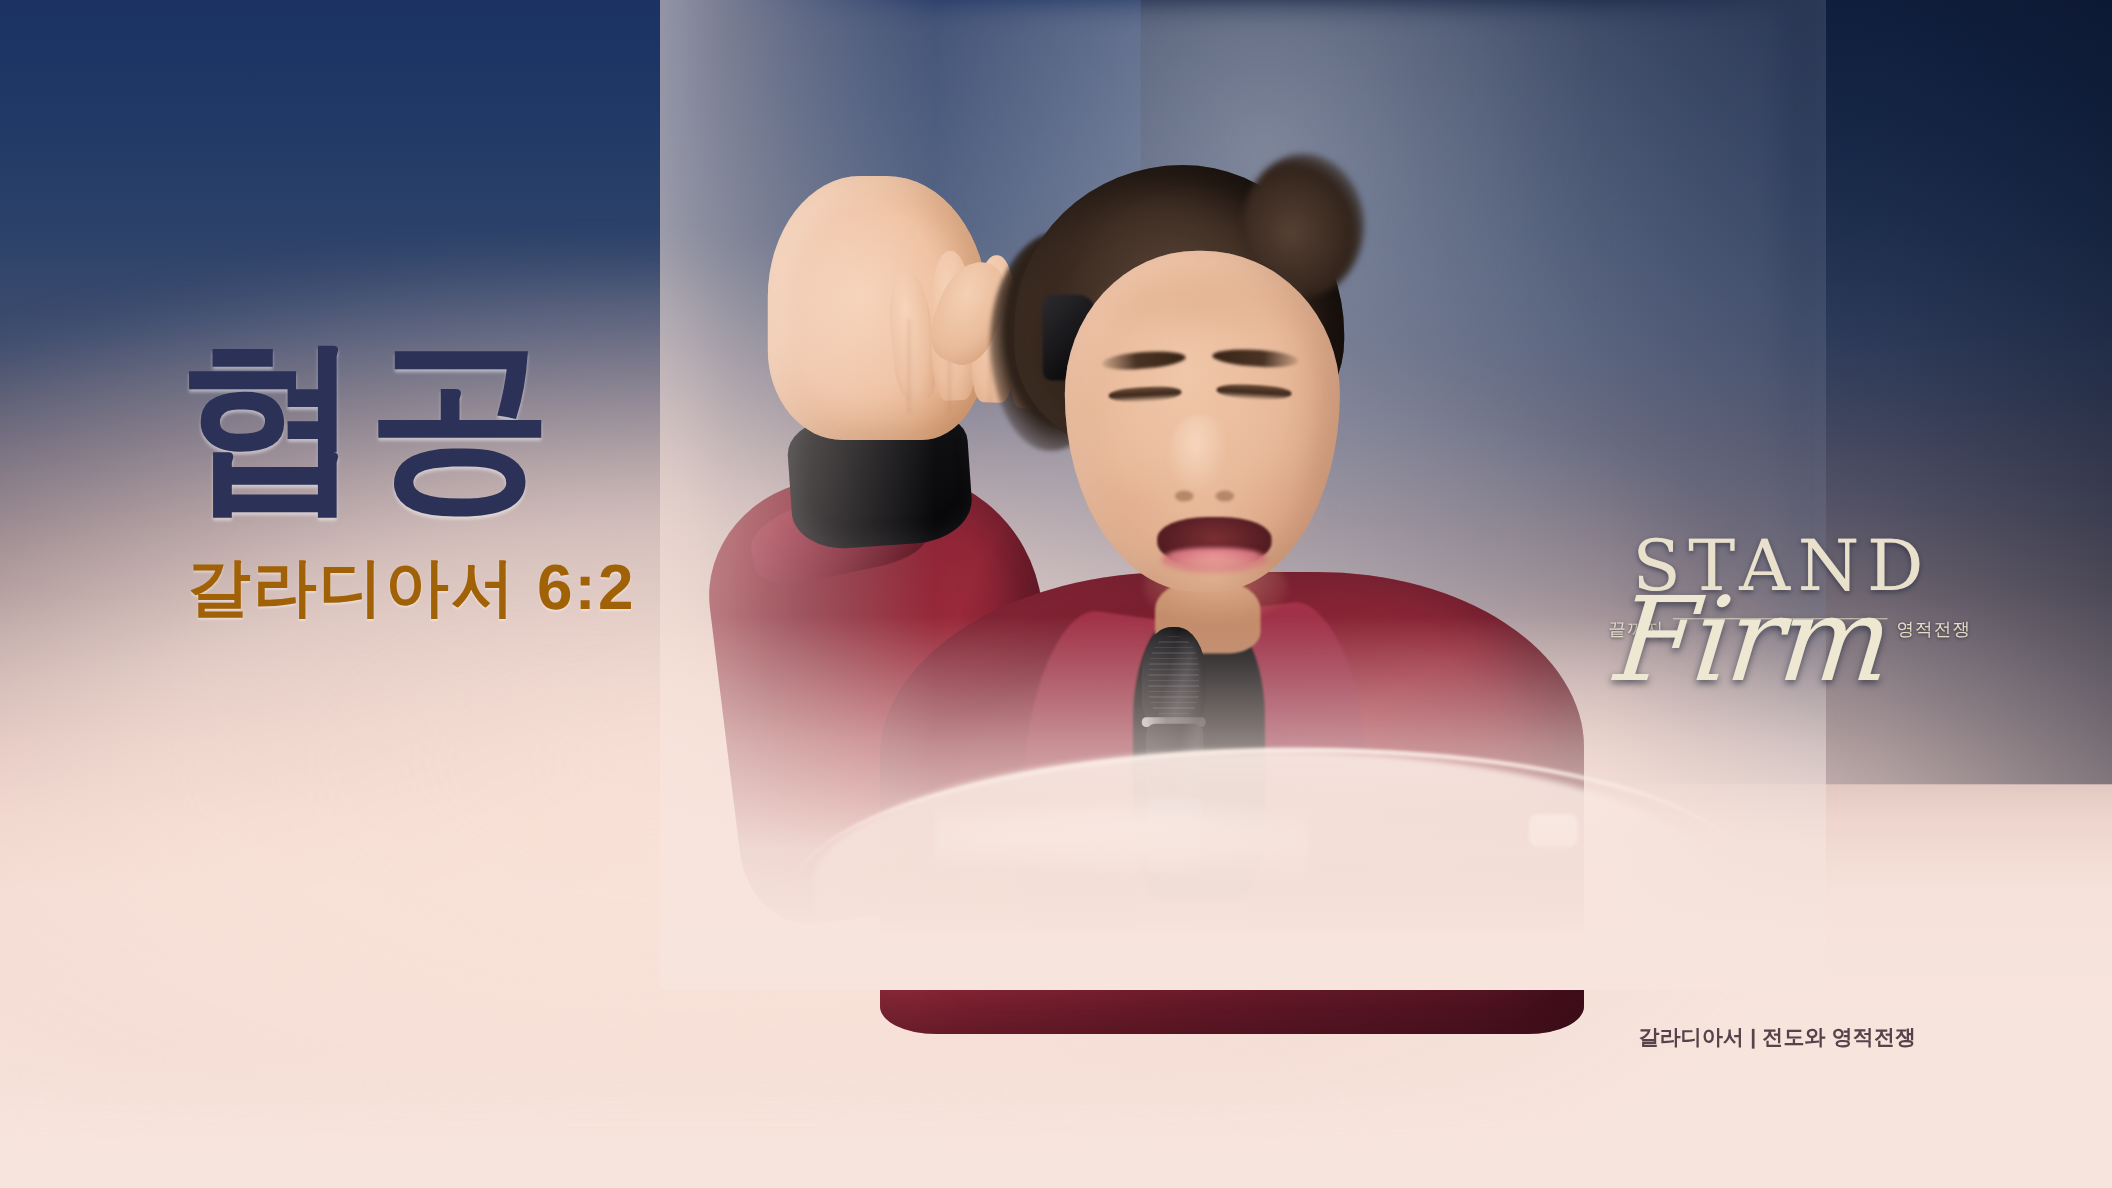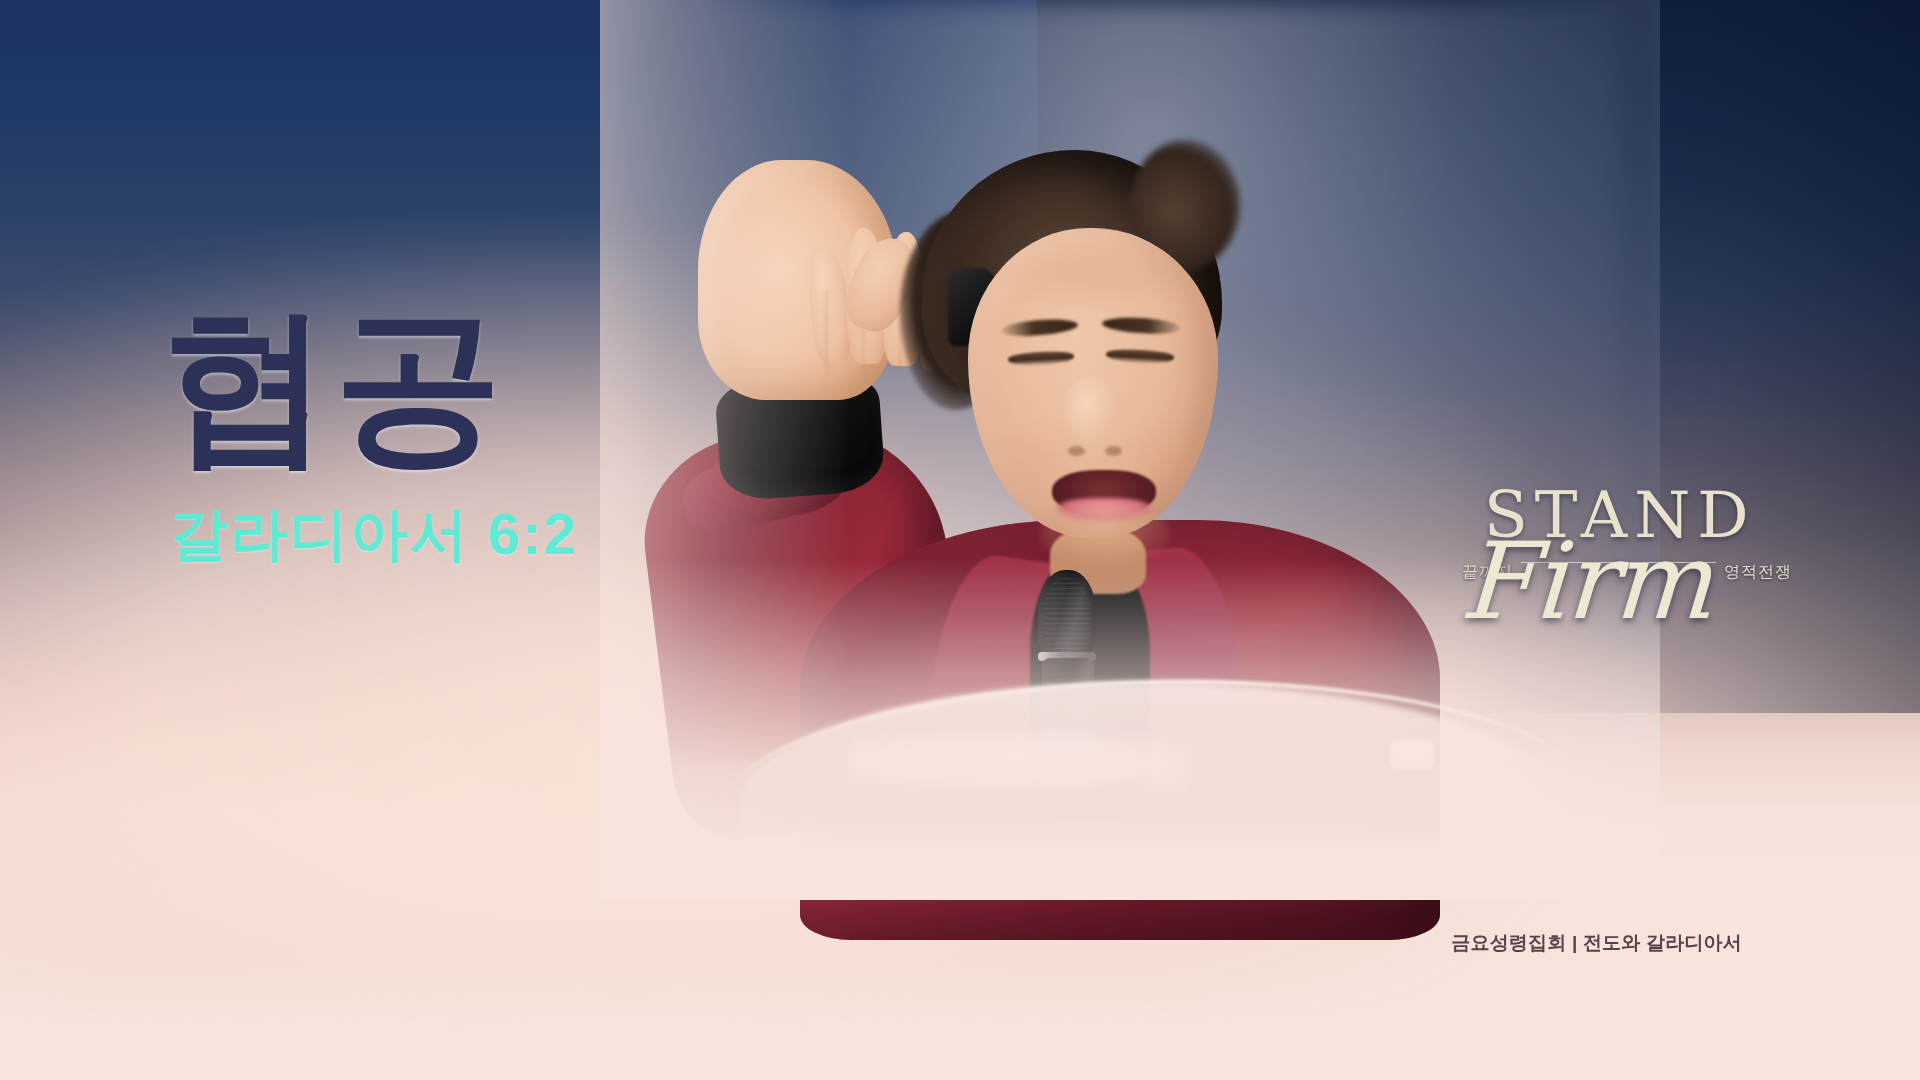--- a/index.html
+++ b/index.html
@@ -372,21 +372,21 @@
     color: #2b3157;
     margin: 0;
     text-shadow: 0 2px 3px rgba(255,255,255,0.45);
     white-space: nowrap;
   }
   .verse-ref {
     font-family: "Liberation Sans", "DejaVu Sans", sans-serif;
     font-weight: 700;
     font-size: 58px;
     letter-spacing: 2px;
-    color: #5eead4;
+    color: #a16207;
     margin: 28px 0 0 8px;
     text-shadow: 0 1px 2px rgba(255,255,255,0.4);
     white-space: nowrap;
   }
   .date-label {
     position: absolute;
     left: 186px;
     top: 922px;
     font-family: "DejaVu Serif", "Liberation Serif", serif;
     font-weight: 400;
@@ -539,15 +539,15 @@
   <div class="logo">
     <div class="logo-stand">STAND</div>
     <div class="logo-sub">
       <span class="kr">끝까지</span>
       <span class="rule"></span>
       <span class="kr">영적전쟁</span>
     </div>
     <div class="logo-firm">Firm</div>
   </div>
 
-  <div class="footer-right">금요성령집회 | 전도와 갈라디아서</div>
+  <div class="footer-right">갈라디아서 | 전도와 영적전쟁</div>
 
 </div>
 
 </body></html>

